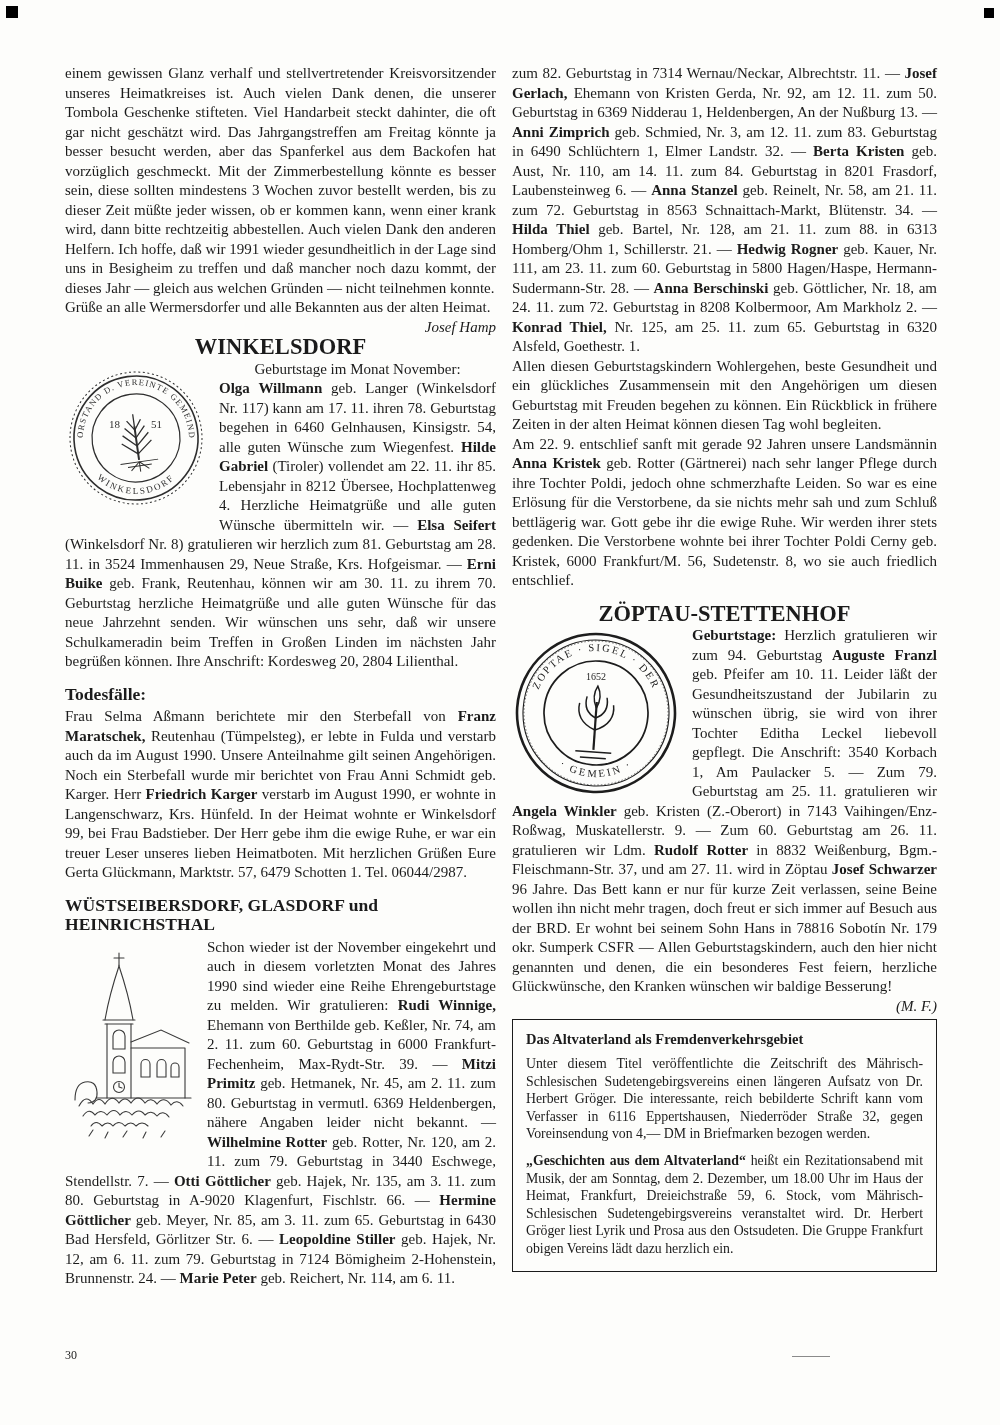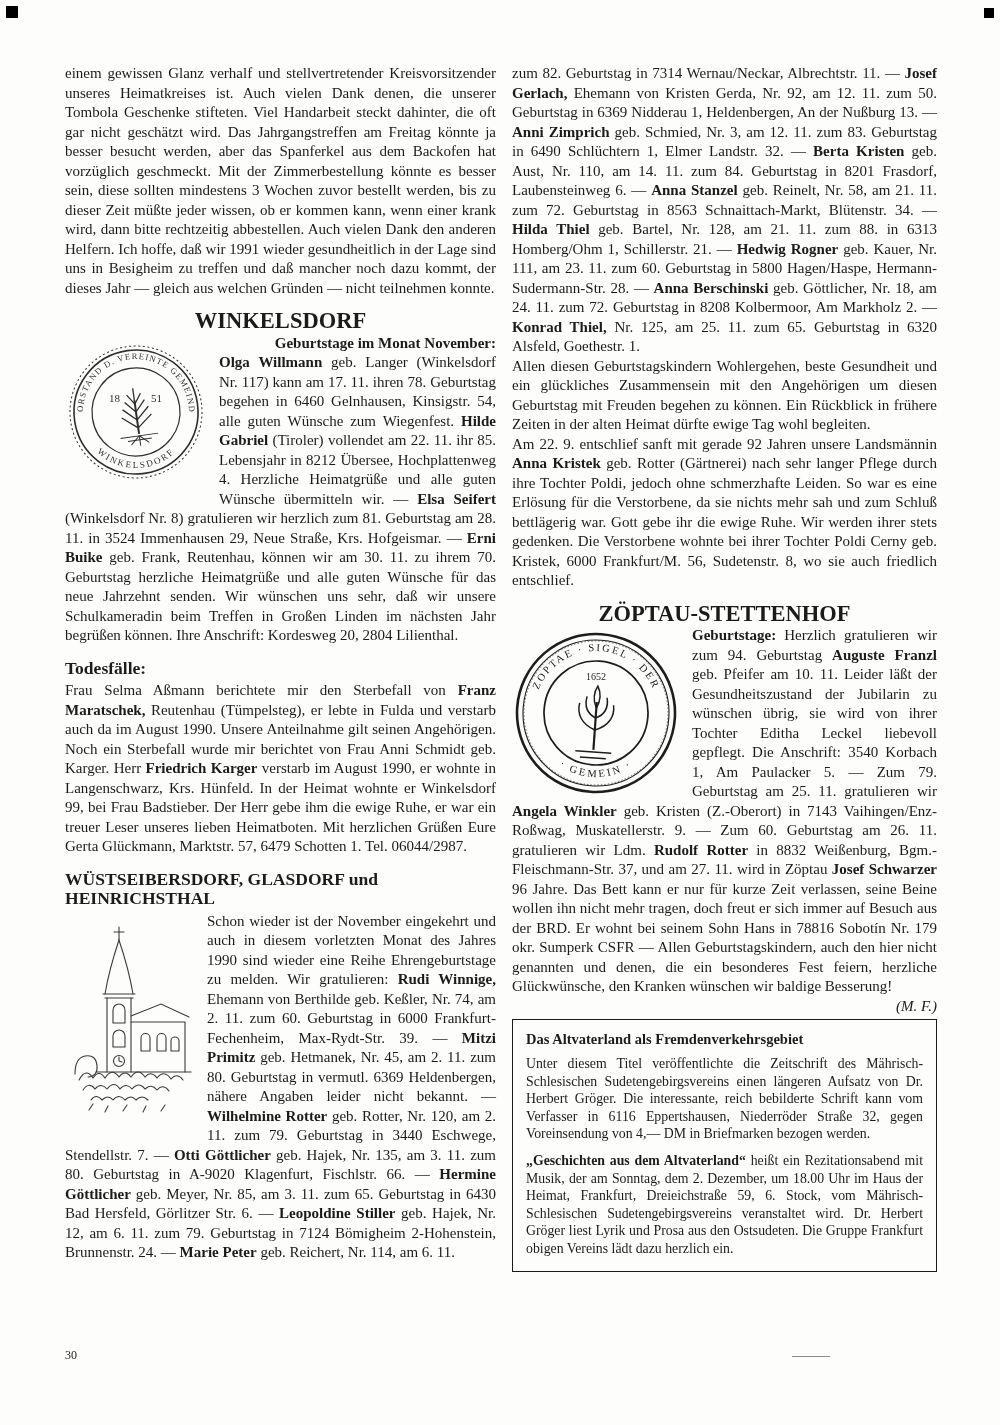--- a/index.html
+++ b/index.html
@@ -21,21 +21,21 @@
   .col-left { width:431px; }
   .col-right { width:425px; }
 
   p.par { text-align:justify; }
   .b { font-weight:bold; }
   .i { }
   .sig { float:right; font-style:italic; padding-left:10px; }
 
   .h-center { font-weight:bold; text-align:center; margin:13px 0 3px; clear:both; }
   .h-left   { font-weight:bold; text-align:left;  margin:13px 0 3px; clear:both; }
-  .subtitle { font-weight:bold; text-align:right; }
+  .subtitle { font-weight:normal; text-align:center; }
 
   .float-img { float:left; }
   .seal-winkelsdorf { width:142px; height:152px; margin:2px 12px 4px 0; }
   .church-drawing   { width:132px; height:216px; margin:2px 10px 2px 0; }
   .seal-zoeptau     { width:168px; height:170px; margin:2px 12px 2px 0; }
   .float-img svg { width:100%; height:100%; display:block; }
 
   .info-box {
     clear:both;
     margin-top:22px;
@@ -53,20 +53,24 @@
 
 <div class="reg-mark reg-tl"></div>
 <div class="reg-mark reg-tr"></div>
 
 <div class="columns">
 
   <div class="col col-left">
 
     <p class="par"><span>einem gewissen Glanz verhalf und stellvertretender Kreisvorsitzender unseres Heimatkreises ist. Auch vielen Dank denen, die unserer Tombola Geschenke stifteten. Viel Handarbeit steckt dahinter, die oft gar nicht geschätzt wird. Das Jahrgangstreffen am Freitag könnte ja besser besucht werden, aber das Spanferkel aus dem Backofen hat vorzüglich geschmeckt. Mit der Zimmerbestellung könnte es besser sein, diese sollten mindestens 3 Wochen zuvor bestellt werden, bis zu dieser Zeit müßte jeder wissen, ob er kommen kann, wenn einer krank wird, dann bitte rechtzeitig abbestellen. Auch vielen Dank den anderen Helfern. Ich hoffe, daß wir 1991 wieder gesundheitlich in der Lage sind uns in Besigheim zu treffen und daß mancher noch dazu kommt, der dieses Jahr — gleich aus welchen Gründen — nicht teilnehmen konnte.</span></p>
 
+    <p class="par">
+      <span><span>Grüße an alle Wermersdorfer und alle Bekannten aus der alten Heimat.</span></span>
+      <span class="sig">Josef Hamp</span>
+    </p>
 
     <h2 class="h-center">WINKELSDORF</h2>
 
     <div>
       <div class="float-img seal-winkelsdorf">
         <svg viewBox="0 0 142 152">
           <g fill="none" stroke="#2e2e2e" transform="rotate(-8 71 76)">
             <circle cx="71" cy="76" r="66" stroke-width="1" stroke-dasharray="2 2.6"></circle>
             <circle cx="71" cy="76" r="62" stroke-width="1.6"></circle>
             <circle cx="71" cy="76" r="44" stroke-width="1.2"></circle>
@@ -122,21 +126,21 @@
         </svg>
       </div>
       <p class="par"><span>Schon wieder ist der November eingekehrt und auch in diesem vorletzten Monat des Jahres 1990 sind wieder eine Reihe Ehrengeburtstage zu melden. Wir gratulieren: </span><span class="b">Rudi Winnige,</span><span> Ehemann von Berthilde geb. Keßler, Nr. 74, am 2. 11. zum 60. Geburtstag in 6000 Frankfurt-Fechenheim, Max-Rydt-Str. 39. — </span><span class="b">Mitzi Primitz</span><span> geb. Hetmanek, Nr. 45, am 2. 11. zum 80. Geburtstag in vermutl. 6369 Heldenbergen, nähere Angaben leider nicht bekannt. — </span><span class="b">Wilhelmine Rotter</span><span> geb. Rotter, Nr. 120, am 2. 11. zum 79. Geburtstag in 3440 Eschwege, Stendellstr. 7. — </span><span class="b">Otti Göttlicher</span><span> geb. Hajek, Nr. 135, am 3. 11. zum 80. Geburtstag in A-9020 Klagenfurt, Fischlstr. 66. — </span><span class="b">Hermine Göttlicher</span><span> geb. Meyer, Nr. 85, am 3. 11. zum 65. Geburtstag in 6430 Bad Hersfeld, Görlitzer Str. 6. — </span><span class="b">Leopoldine Stiller</span><span> geb. Hajek, Nr. 12, am 6. 11. zum 79. Geburtstag in 7124 Bömigheim 2-Hohenstein, Brunnenstr. 24. — </span><span class="b">Marie Peter</span><span> geb. Reichert, Nr. 114, am 6. 11.</span></p>
     </div>
   </div>
 
   <div class="col col-right">
 
     <p class="par"><span>zum 82. Geburtstag in 7314 Wernau/Neckar, Albrechtstr. 11. — </span><span class="b">Josef Gerlach,</span><span> Ehemann von Kristen Gerda, Nr. 92, am 12. 11. zum 50. Geburtstag in 6369 Nidderau 1, Heldenbergen, An der Nußburg 13. — </span><span class="b">Anni Zimprich</span><span> geb. Schmied, Nr. 3, am 12. 11. zum 83. Geburtstag in 6490 Schlüchtern 1, Elmer Landstr. 32. — </span><span class="b">Berta Kristen</span><span> geb. Aust, Nr. 110, am 14. 11. zum 84. Geburtstag in 8201 Frasdorf, Laubensteinweg 6. — </span><span class="b">Anna Stanzel</span><span> geb. Reinelt, Nr. 58, am 21. 11. zum 72. Geburtstag in 8563 Schnaittach-Markt, Blütenstr. 34. — </span><span class="b">Hilda Thiel</span><span> geb. Bartel, Nr. 128, am 21. 11. zum 88. in 6313 Homberg/Ohm 1, Schillerstr. 21. — </span><span class="b">Hedwig Rogner</span><span> geb. Kauer, Nr. 111, am 23. 11. zum 60. Geburtstag in 5800 Hagen/Haspe, Hermann-Sudermann-Str. 28. — </span><span class="b">Anna Berschinski</span><span> geb. Göttlicher, Nr. 18, am 24. 11. zum 72. Geburtstag in 8208 Kolbermoor, Am Markholz 2. — </span><span class="b">Konrad Thiel,</span><span> Nr. 125, am 25. 11. zum 65. Geburtstag in 6320 Alsfeld, Goethestr. 1.</span></p>
 
-    <p class="par"><span>Allen diesen Geburtstagskindern Wohlergehen, beste Gesundheit und ein glückliches Zusammensein mit den Angehörigen um diesen Geburtstag mit Freuden begehen zu können. Ein Rückblick in frühere Zeiten in der alten Heimat dürfte ewige Tag wohl begleiten.</span></p>
+    <p class="par"><span>Allen diesen Geburtstagskindern Wohlergehen, beste Gesundheit und ein glückliches Zusammensein mit den Angehörigen um diesen Geburtstag mit Freuden begehen zu können. Ein Rückblick in frühere Zeiten in der alten Heimat können diesen Tag wohl begleiten.</span></p>
 
     <p class="par"><span>Am 22. 9. entschlief sanft mit gerade 92 Jahren unsere Landsmännin </span><span class="b">Anna Kristek</span><span> geb. Rotter (Gärtnerei) nach sehr langer Pflege durch ihre Tochter Poldi, jedoch ohne schmerzhafte Leiden. So war es eine Erlösung für die Verstorbene, da sie nichts mehr sah und zum Schluß bettlägerig war. Gott gebe ihr die ewige Ruhe. Wir werden ihrer stets gedenken. Die Verstorbene wohnte bei ihrer Tochter Poldi Cerny geb. Kristek, 6000 Frankfurt/M. 56, Sudetenstr. 8, wo sie auch friedlich entschlief.</span></p>
 
     <h2 class="h-center">ZÖPTAU-STETTENHOF</h2>
 
     <div>
       <div class="float-img seal-zoeptau">
         <svg viewBox="0 0 168 170">
           <g fill="none" stroke="#1d1d1d" transform="rotate(4 84 85)">
             <circle cx="84" cy="85" r="79" stroke-width="2.6"></circle>

